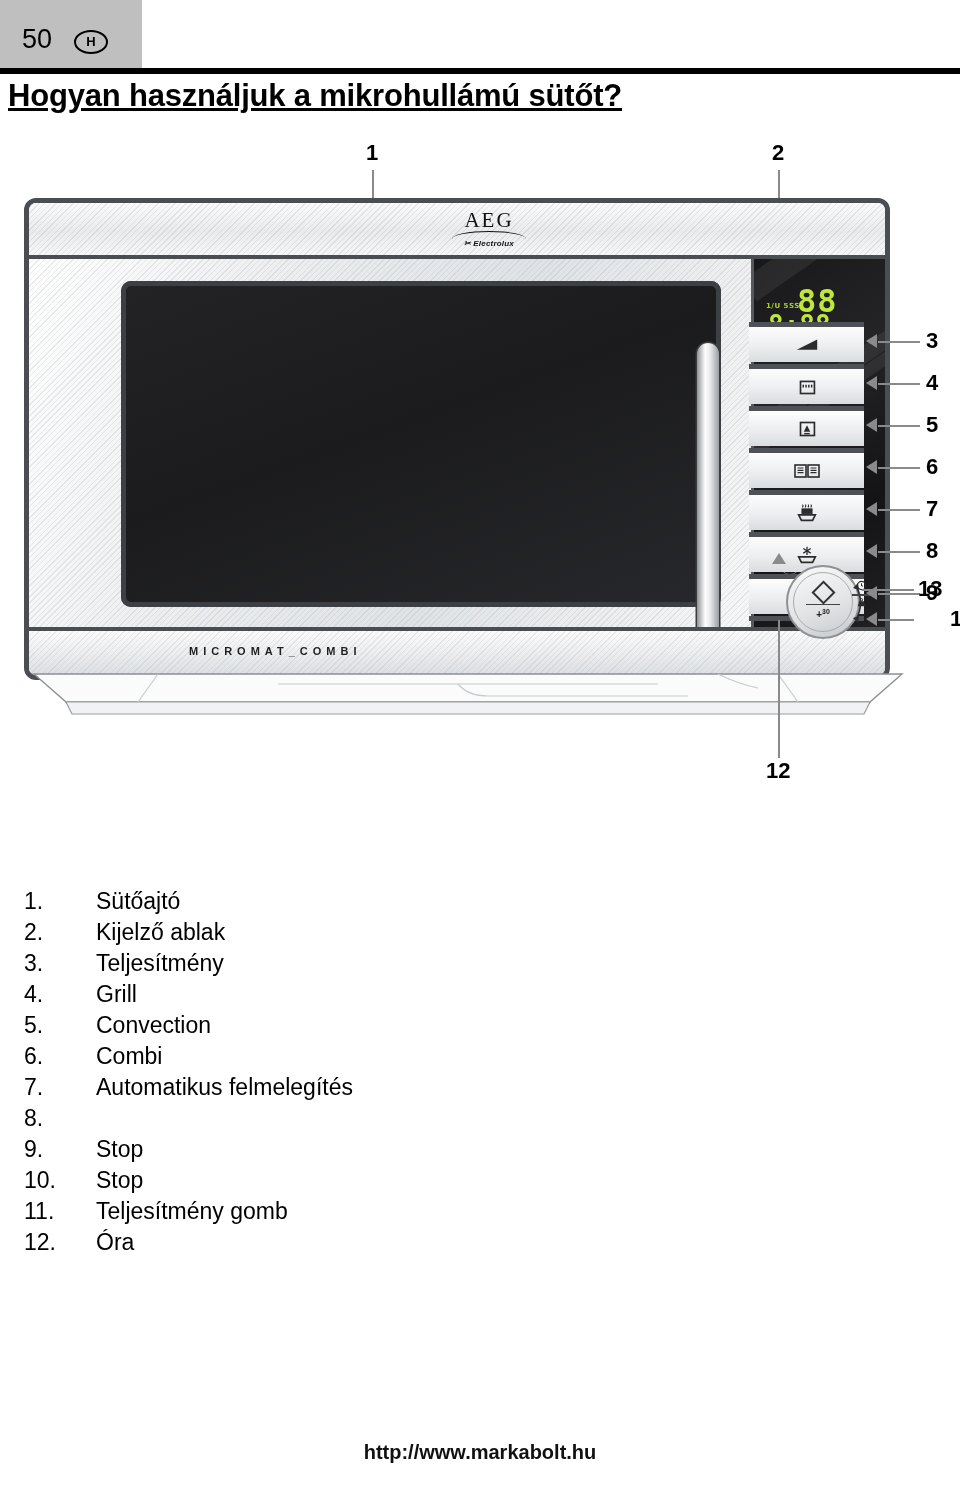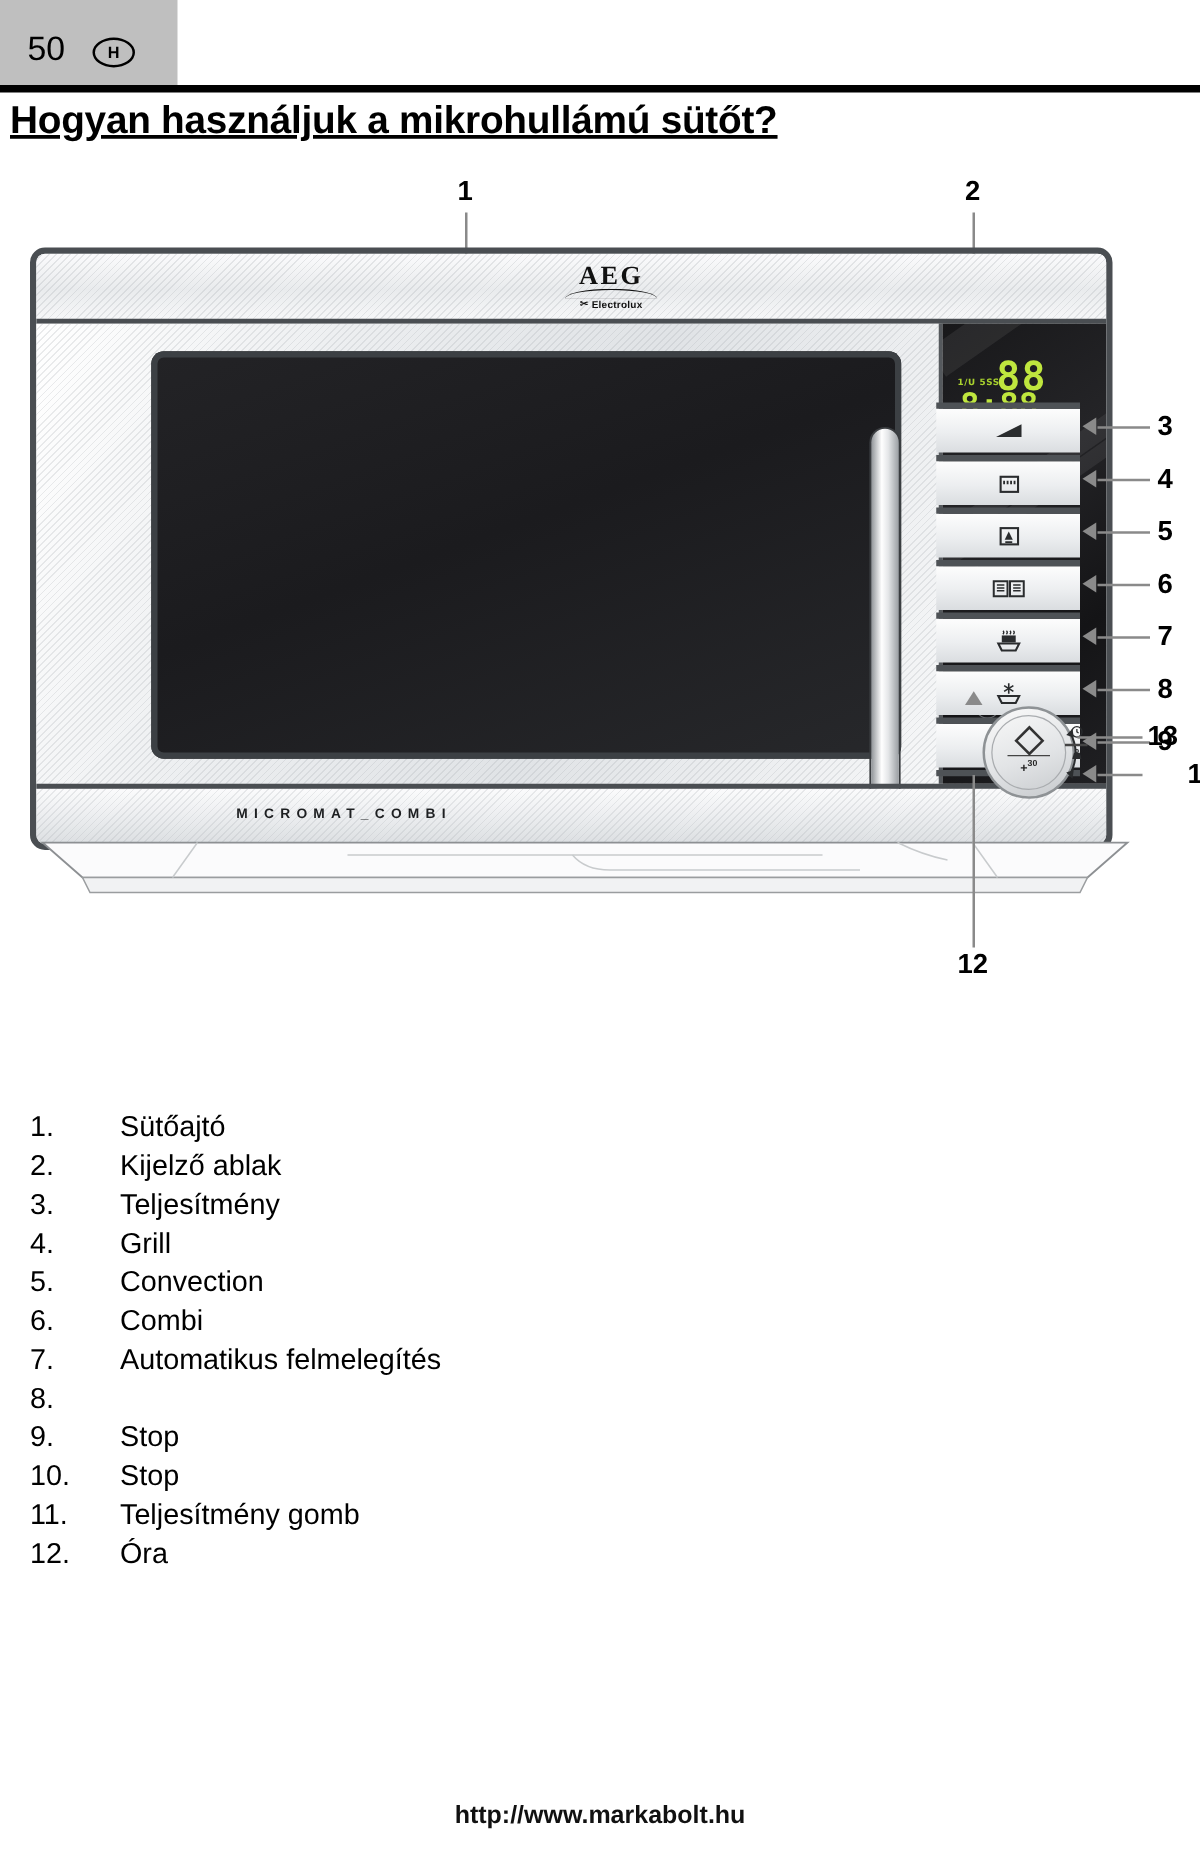--- a/index.html
+++ b/index.html
@@ -143,37 +143,38 @@
   }
   #aeg-logo {
     position: absolute;
     left: 400px; top: 6px;
     width: 120px;
     text-align: center;
   }
   #aeg-word {
     font-family: "Liberation Serif", serif;
     font-size: 21px;
-    font-weight: 700;
+    font-weight: 400;
     letter-spacing: 2px;
     line-height: 22px;
     color: #111;
   }
   #aeg-swoosh {
     width: 74px; height: 7px;
     margin: 0 auto;
     border-top: 1.5px solid #111;
     border-radius: 50% / 100% 100% 0 0;
   }
   #aeg-sub {
     font-size: 8px;
     font-weight: 700;
     letter-spacing: 0.2px;
     line-height: 10px;
     color: #111;
+    font-style: italic;
   }
   #aeg-sub .lux-mark {
     display: inline-block;
     font-size: 8px;
     transform: translateY(-0.5px);
   }
 
   
   #door-frame {
     position: absolute;

